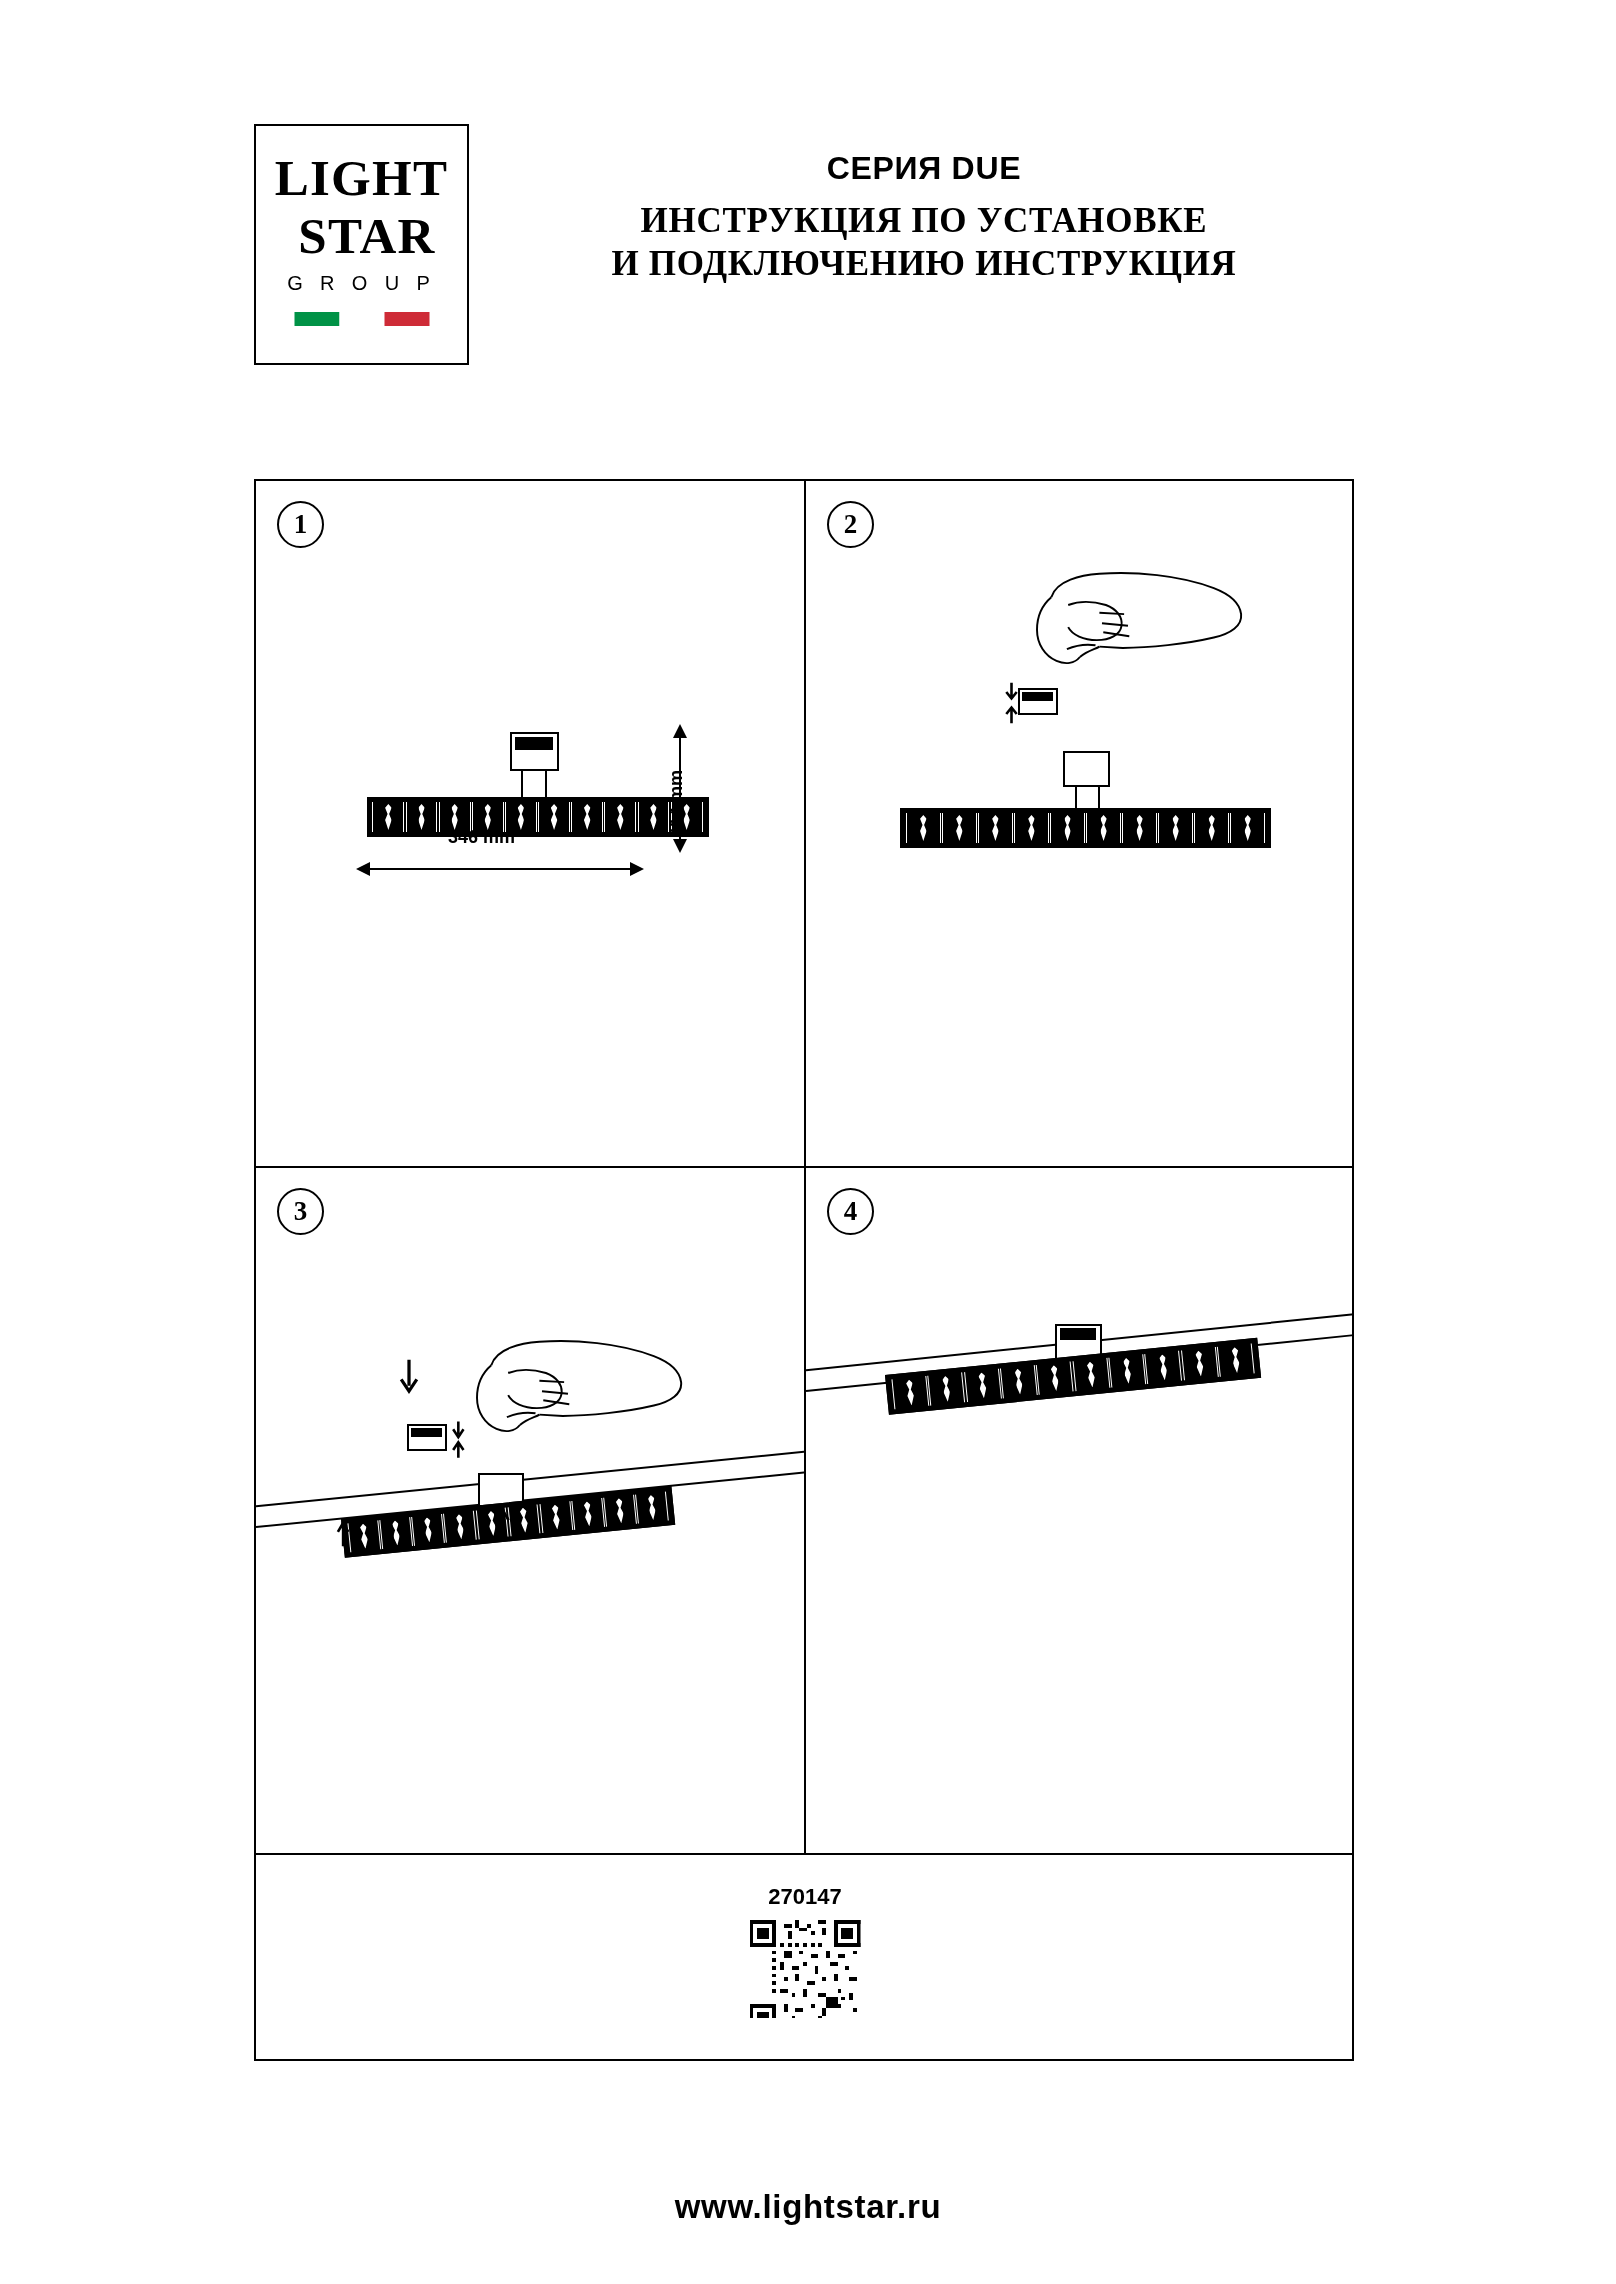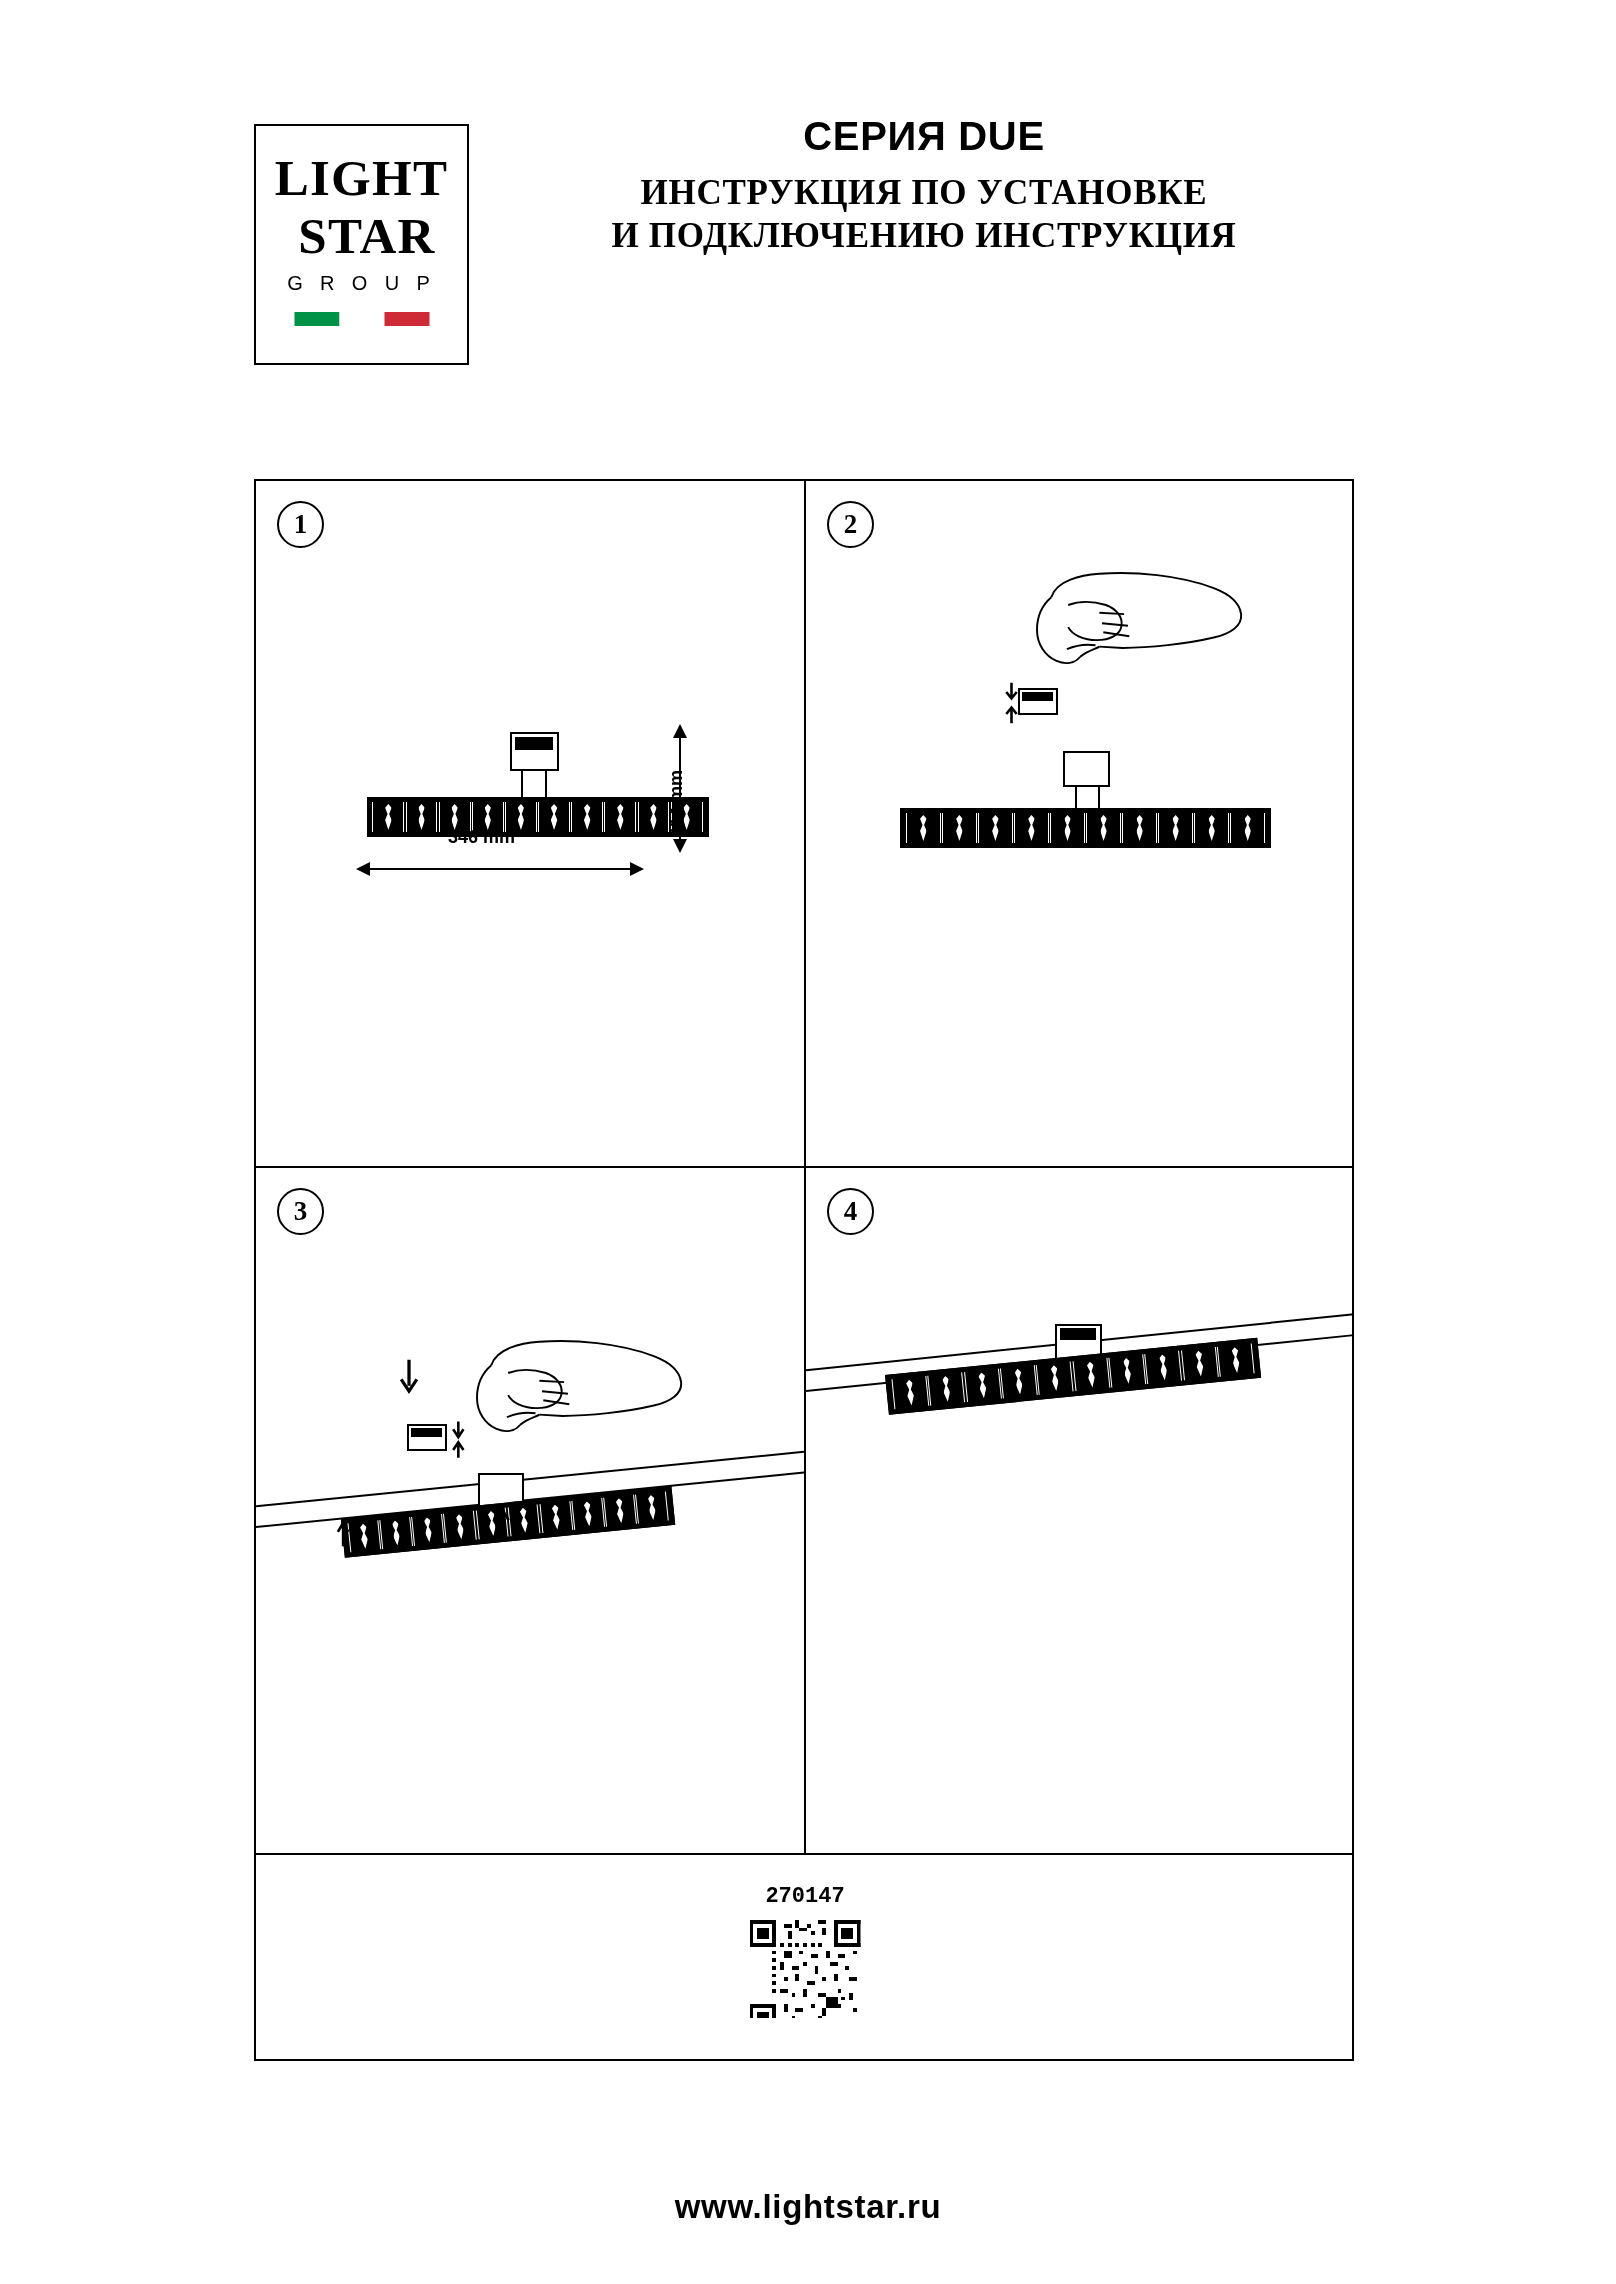--- a/index.html
+++ b/index.html
@@ -73,24 +73,25 @@
   .flag div { flex: 1 1 33.33%; }
 
   .head-right {
     position: absolute;
     left: 234px;
     top: 0px;
     width: 872px;
     text-align: center;
   }
   .series-line {
-    font-size: 40px;
+    font-size: 32px;
     font-weight: bold;
     letter-spacing: 0.7px;
     margin-bottom: 11.7px;
+    margin-top: 36px;
   }
   .article-line {
     font-size: 36px;
     font-weight: bold;
     letter-spacing: 0.7px;
     margin-bottom: 27px;
   }
   .instr-line {
     font-size: 35px;
     font-weight: bold;
@@ -111,21 +112,21 @@
   }
   .panel {
     position: absolute;
     box-sizing: border-box;
     overflow: hidden;
   }
   .p1 { left: 0;     top: 0;     width: 550px; height: 687px; border-right: 2px solid #000; border-bottom: 2px solid #000;}
   .p2 { left: 550px; top: 0;     width: 548px; height: 687px; border-bottom: 2px solid #000;}
   .p3 { left: 0;     top: 687px;width: 550px; height: 687px; border-right: 2px solid #000; border-bottom: 2px solid #000;}
   .p4 { left: 550px; top: 687px;width: 548px; height: 687px; border-bottom: 2px solid #000;}
-  .p5 { left: 0;     top: 1374px;width: 1098px;height: 163px; font-family: Liberation Mono, monospace;}
+  .p5 { left: 0;     top: 1374px;width: 1098px;height: 163px;}
 
   .step-num {
     position: absolute;
     left: 21px;
     top: 19.5px;
     width: 43px;
     height: 43px;
     border: 2px solid #000;
     border-radius: 50%;
     font-size: 27px;

